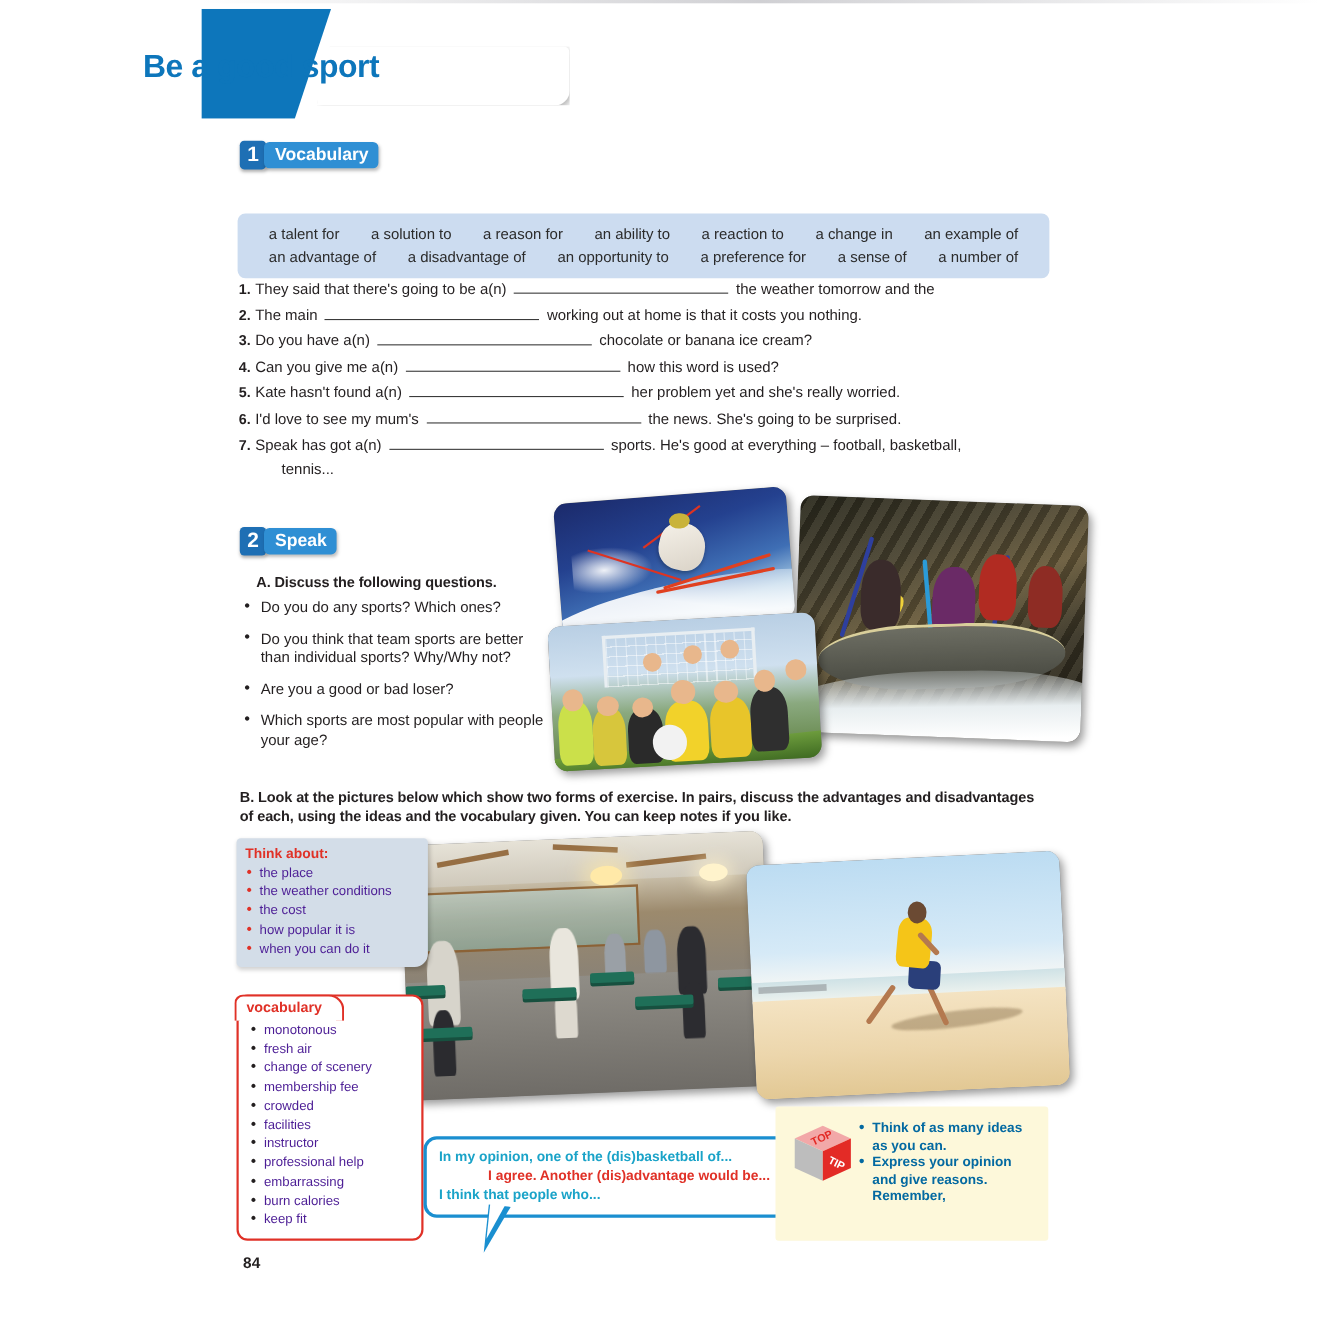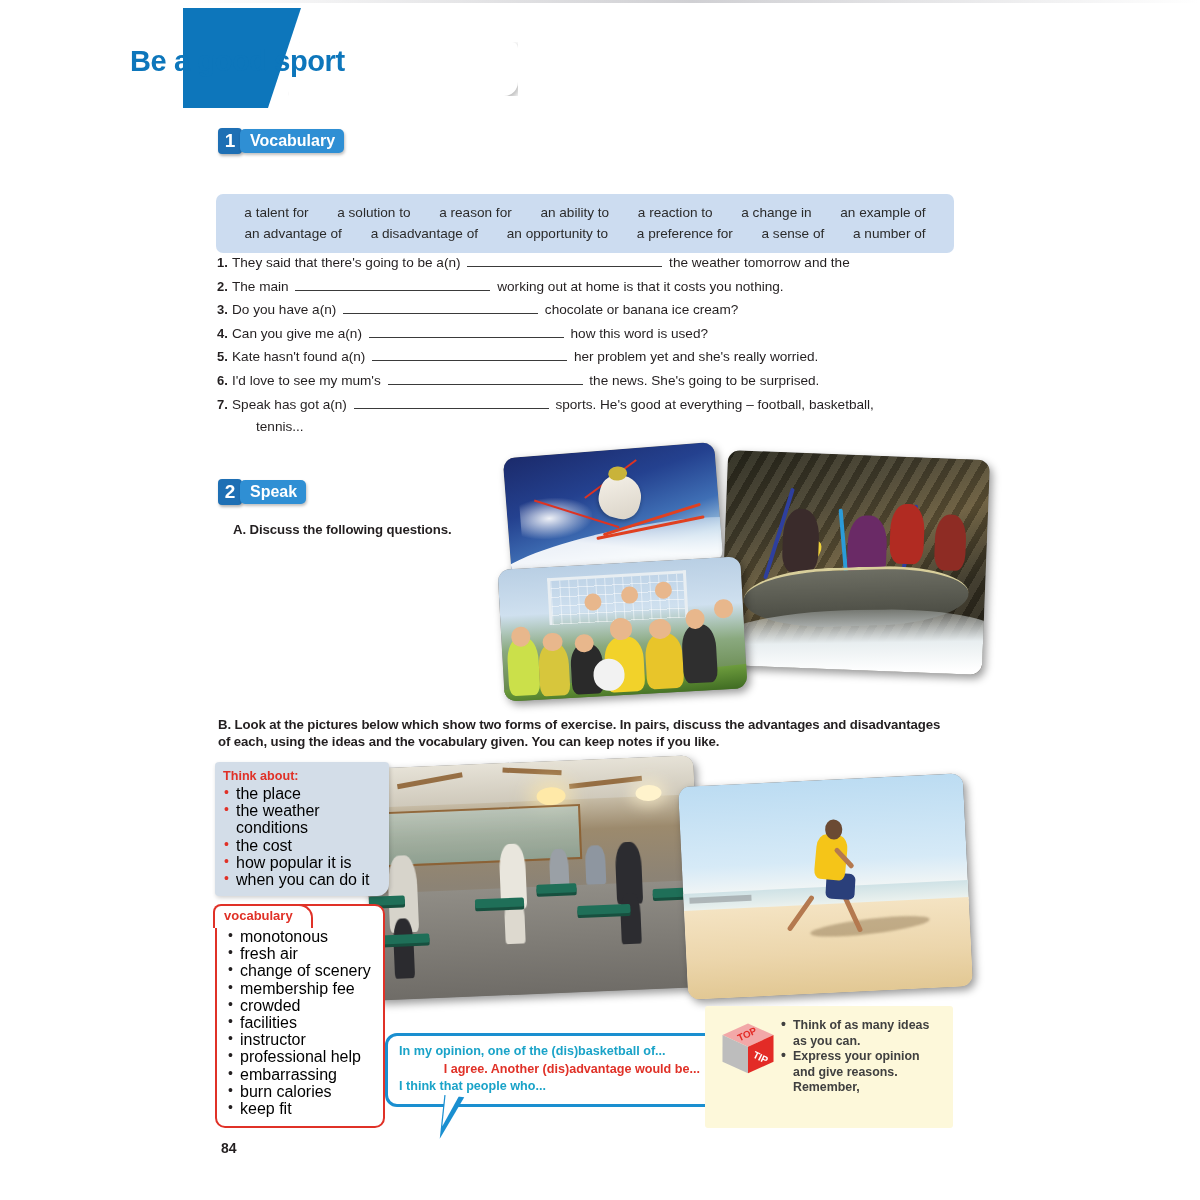--- a/index.html
+++ b/index.html
@@ -185,21 +185,21 @@
       background:rgba(120,95,60,0.4);border-radius:50%;transform:rotate(-4deg);filter:blur(1px);}
 
   
   .think{
     position:absolute;left:215px;top:762px;width:158px;
     background:#d3dde8;border-radius:4px 4px 12px 4px;padding:6px 8px 8px 8px;
     box-shadow:1px 2px 4px rgba(0,0,0,0.18);
   }
   .think-t{color:#e03127;font-weight:bold;font-size:12.6px;line-height:16px;margin-bottom:1px;}
   .think li,.vocab li{list-style:none;position:relative;padding-left:13px;
-      font-size:16px;line-height:17.2px;color:#000000;}
+      font-size:12px;line-height:17.2px;color:#4c1d95;}
   .think ul,.vocab ul{margin:0;padding:0;}
   .think li:before{content:"\2022";position:absolute;left:1px;top:-1px;color:#e03127;font-size:14px;}
 
   
   .vocab{
     position:absolute;left:215px;top:904px;width:148px;
     border:2px solid #e03127;border-radius:10px;background:#fff;
     padding:22px 8px 9px 10px;
   }
   .vocab-tab{
@@ -234,21 +234,21 @@
     transform:rotate(6deg);
   }
 
   
   .toptip{
     position:absolute;left:705px;top:1006px;width:248px;height:122px;
     background:#fdf8da;border-radius:3px;
   }
   .tip-txt{
     position:absolute;left:8px;top:12px;width:232px;
-    font-weight:bold;font-size:12.4px;line-height:15.5px;color:#404040;
+    font-weight:bold;font-size:12.4px;line-height:15.5px;color:#0369a1;
   }
   .tip-b{position:relative;padding-left:12px;margin-left:68px;}
   .tip-b:before{content:"\2022";position:absolute;left:0;top:-1px;font-size:14px;}
   .tip-full{margin-left:0;margin-top:1px;}
   .cube{position:absolute;left:14px;top:14px;width:58px;height:58px;}
 
   
   .pg{position:absolute;left:221px;top:1140px;font-weight:bold;font-size:14px;color:#231f20;}
   .topline{position:absolute;left:183px;top:0;width:1017px;height:3px;
       background:linear-gradient(90deg,rgba(120,120,130,0.0),rgba(120,120,130,0.35),rgba(255,255,255,0));}
@@ -346,20 +346,26 @@
     </div>
   </div>
 
   <div class="sec-badge" style="left:218px;top:479px;">
     <div class="sec-num">2</div>
     <div class="sec-lbl">Speak</div>
   </div>
 
   <div class="instr" style="left:207px;top:521px;width:290px;margin-left:26px;">A. Discuss the following questions.</div>
 
+  <div class="qlist">
+    <div class="qitem">Do you do any sports? Which ones?</div>
+    <div class="qitem">Do you think that team sports are better than individual sports? Why/Why not?</div>
+    <div class="qitem">Are you a good or bad loser?</div>
+    <div class="qitem">Which sports are most popular with people your age?</div>
+  </div>
 
   <div class="photo" style="left:507px;top:450px;width:212px;height:120px;transform:rotate(-4.5deg);">
     <div class="ph-inner">
       <div class="ski-sky"></div>
       <div class="ski-spray"></div>
       <div class="ski-snow"></div>
       <div class="ski-p1"></div>
       <div class="ski-p2"></div>
       <div class="ski-body"></div>
       <div class="ski-helm"></div>

